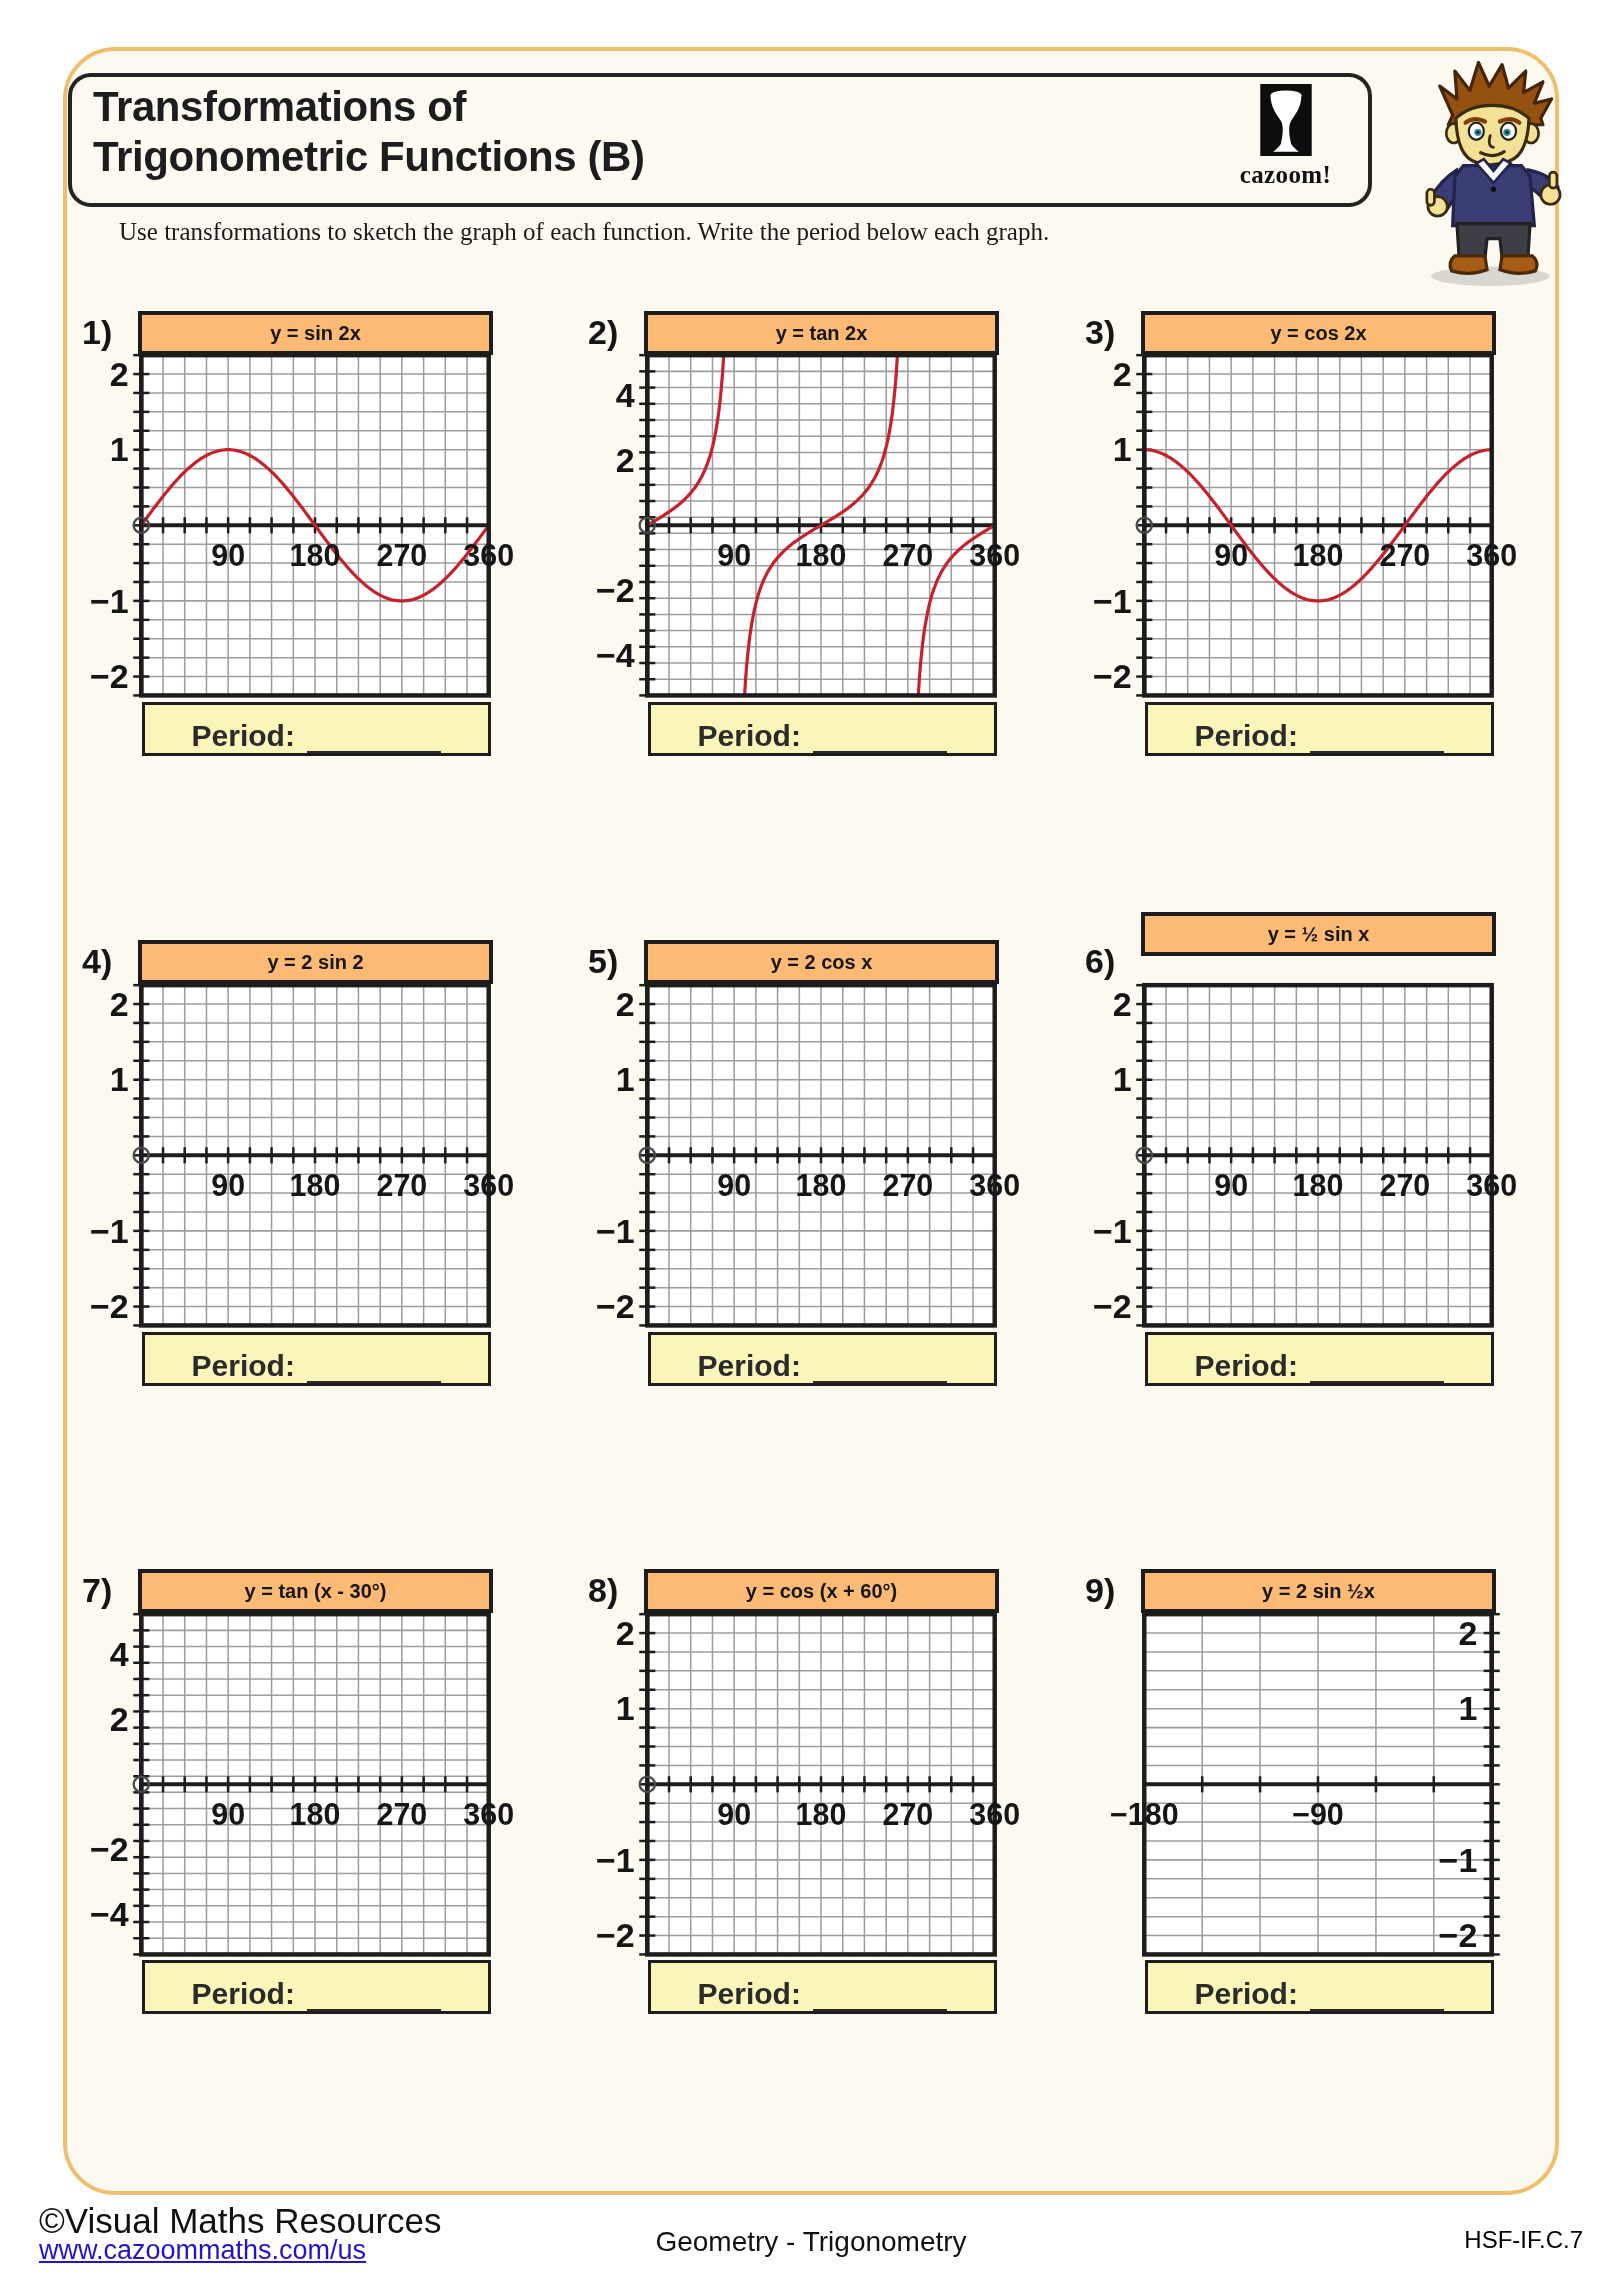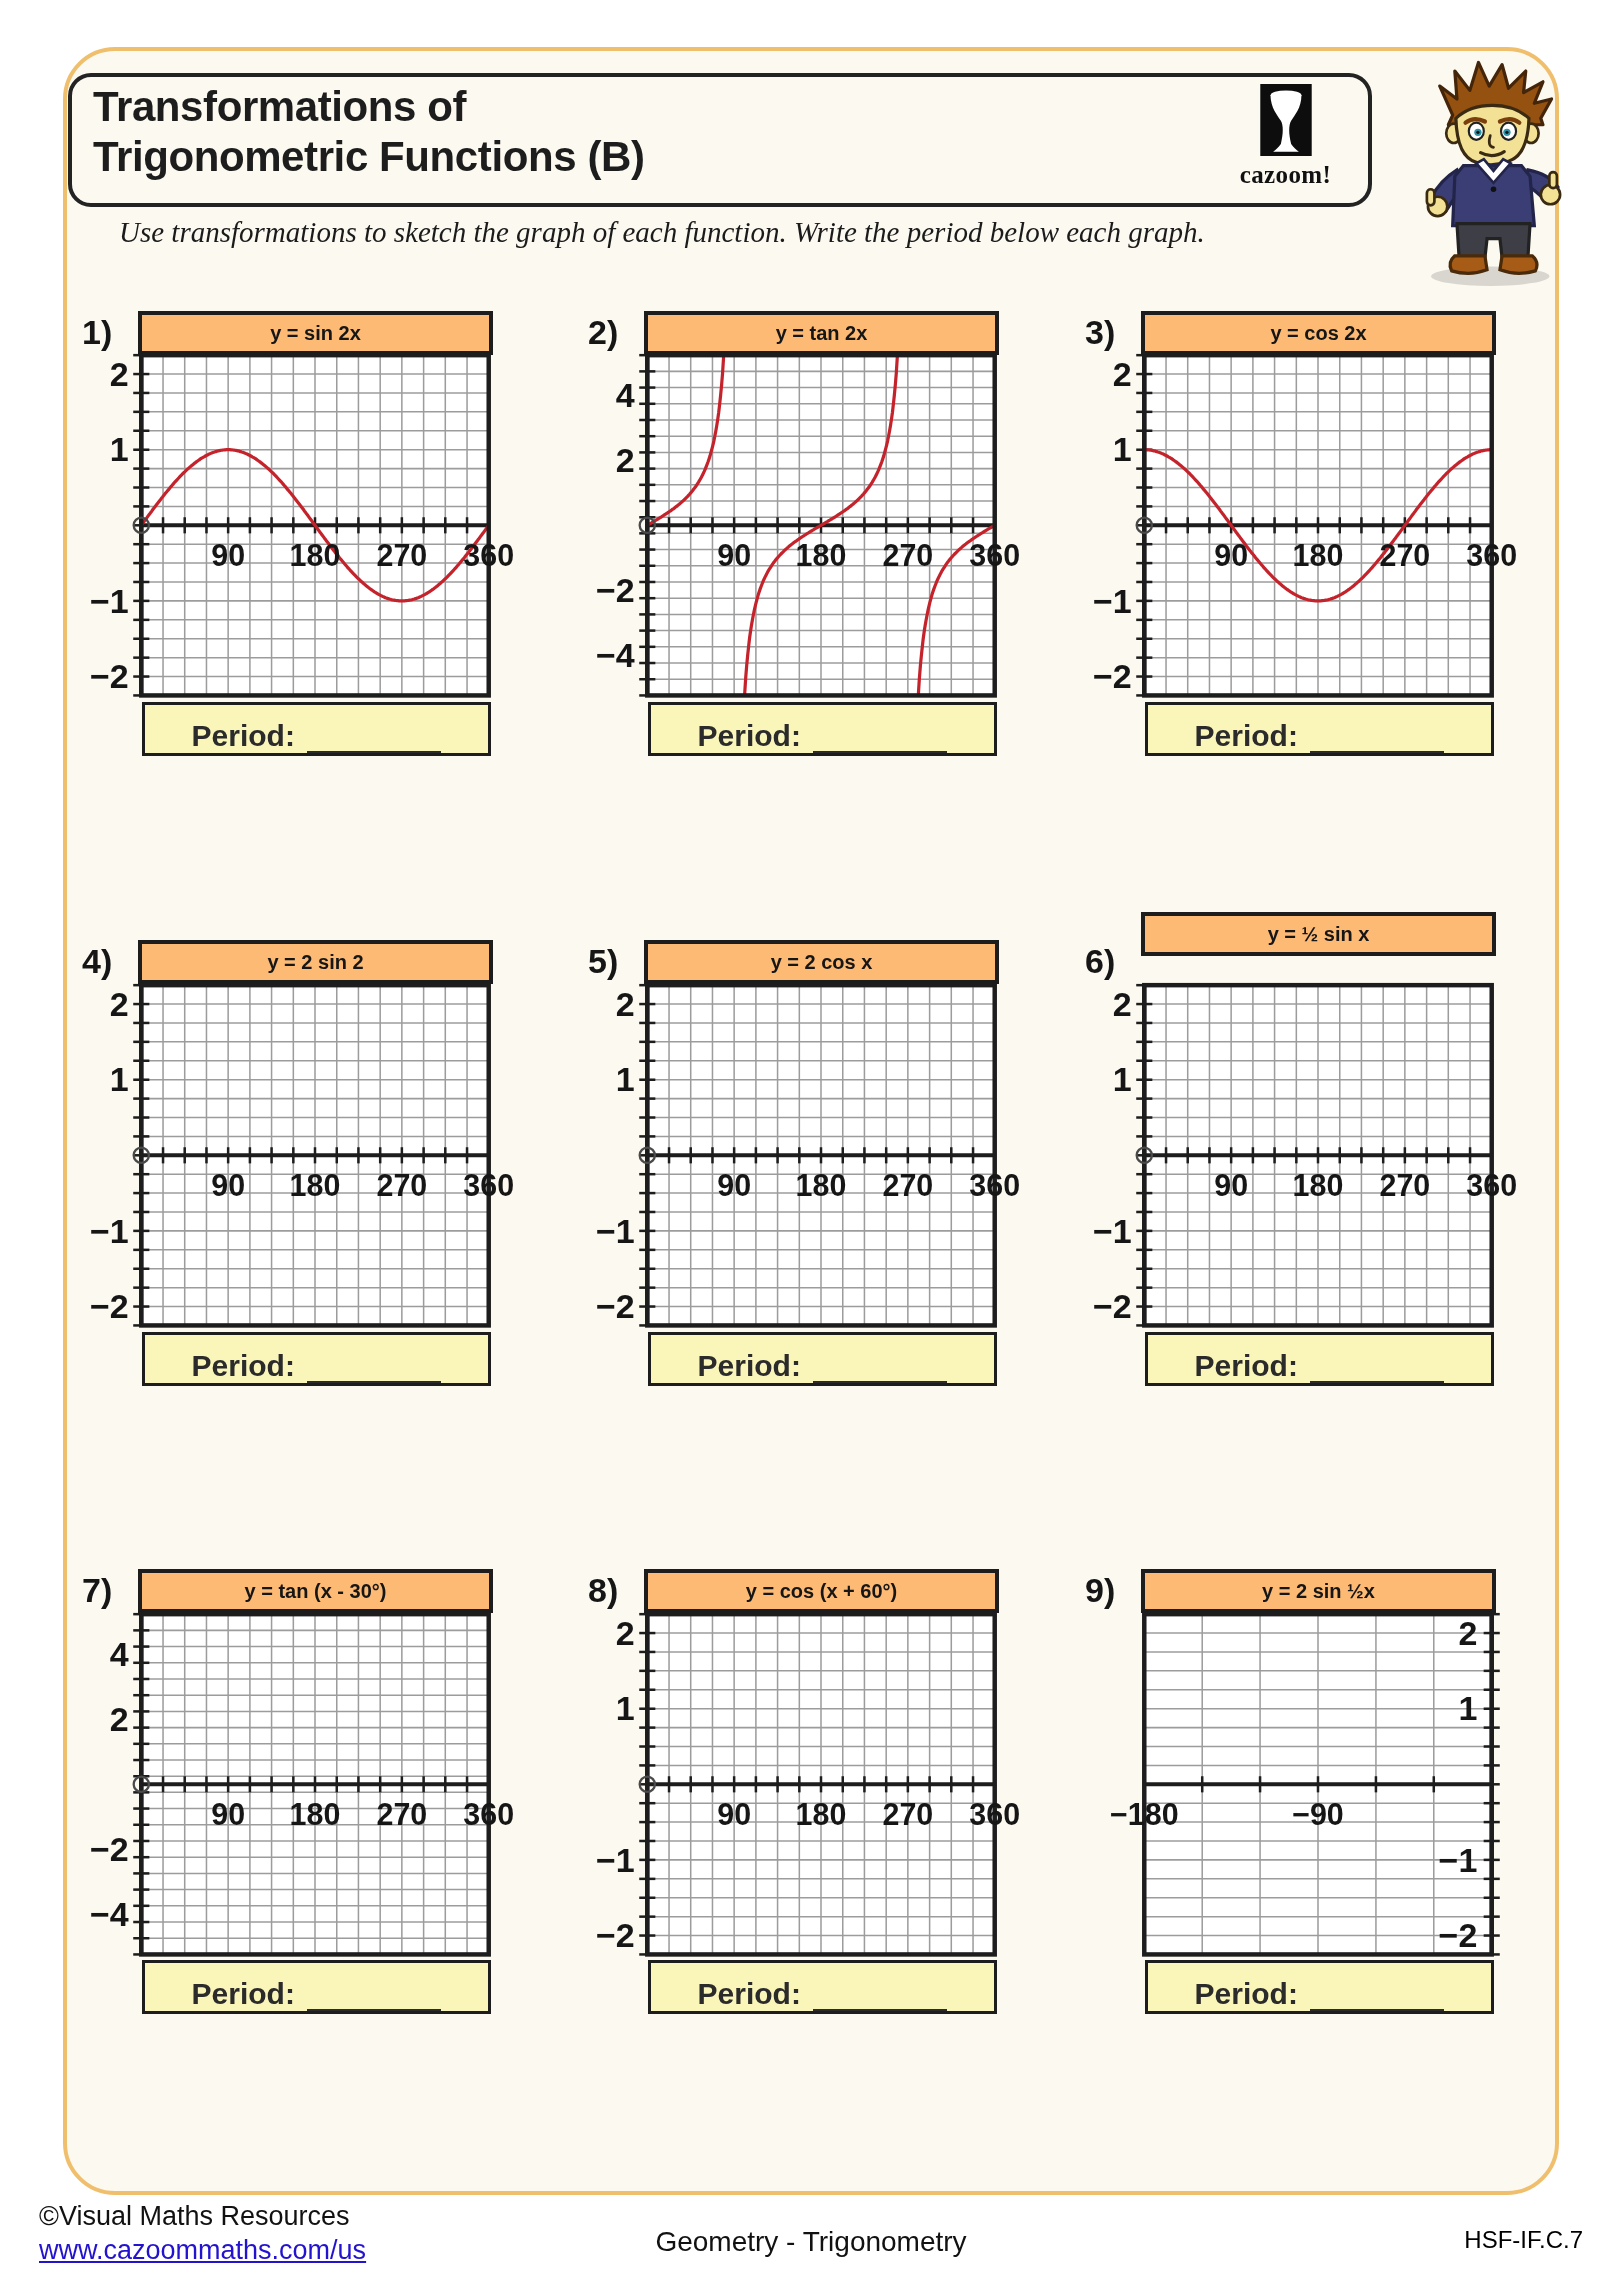--- a/index.html
+++ b/index.html
@@ -3,36 +3,36 @@
 <meta charset="utf-8">
 <style>
   * { margin:0; padding:0; box-sizing:border-box; }
   body { width:1622px; height:2293px; background:#ffffff; font-family:"Liberation Sans", sans-serif; position:relative; overflow:hidden; }
   .panel { position:absolute; left:63px; top:47px; width:1496px; height:2148px; background:#fcf9f0; border:4.5px solid #f0bf6e; border-radius:52px; }
   .header-box { position:absolute; left:68px; top:73px; width:1304px; height:134px; border:4.5px solid #232323; border-radius:23px; }
   .main-title { position:absolute; left:93px; top:82px; font-size:42px; font-weight:700; line-height:50px; letter-spacing:-0.4px; color:#1d1d1d; }
   .logo { position:absolute; left:1214px; top:84px; width:143px; text-align:center; }
   .logo-text { font-family:"Liberation Serif", serif; font-weight:700; font-size:25px; color:#111; margin-top:1.8px; letter-spacing:0.4px; }
   .mascot { position:absolute; left:1384px; top:56px; width:219px; height:231px; }
-  .instructions { position:absolute; left:119px; top:211px; font-family:"Liberation Serif", serif; font-style:italic; font-size:29px; line-height:42px; color:#1b1b1b; }
+  .instructions { position:absolute; left:119px; top:211px; font-family:"Liberation Serif", serif; font-size:25px; line-height:42px; color:#1b1b1b; }
   .q-num { position:absolute; font-size:34px; font-weight:700; color:#161616; }
   .q-title { position:absolute; width:355px; height:44px; background:#fdba74; border:4.5px solid #1d1d1d; display:flex; align-items:center; justify-content:center; font-size:20px; font-weight:700; color:#161616; }
   .q-graph { position:absolute; width:448px; height:394px; }
   .q-period { position:absolute; width:349px; height:54px; background:#faf5b9; border:3.6px solid #1d1d1d; display:flex; align-items:flex-end; justify-content:center; }
   .p-label { font-size:30px; font-weight:700; color:#2b2b2b; }
   .p-blank { display:inline-block; width:134px; height:30px; margin-left:12.5px; border-bottom:2.7px solid #2b2b2b; }
   svg.graph .grid line { stroke:#9c9c9c; stroke-width:1.7; }
   svg.graph .frame { fill:none; stroke:#1d1d1d; stroke-width:5; }
   svg.graph .ax { stroke:#1d1d1d; stroke-width:4.5; }
   svg.graph .tick { stroke:#1d1d1d; stroke-width:2.8; }
   svg.graph .xl { font-family:"Liberation Sans",sans-serif; font-size:34px; font-weight:700; fill:#161616; }
   svg.graph .yl { font-family:"Liberation Sans",sans-serif; font-size:38px; font-weight:700; fill:#161616; }
   svg.graph .curve { fill:none; stroke:#c4232c; stroke-width:3.6; }
   svg.graph .origin { fill:none; stroke:#4a4a4a; stroke-width:2.6; }
-  .footer-copy { position:absolute; left:39px; top:2201px; font-size:27px; color:#111; }
+  .footer-copy { position:absolute; left:39px; top:2201px; font-size:35px; color:#111; }
   .footer-link { position:absolute; left:39px; top:2235px; font-size:27px; color:#2313cf; text-decoration:underline; cursor:pointer; }
   .footer-center { position:absolute; left:50%; transform:translateX(-50%); top:2226px; font-size:28px; color:#111; }
   .footer-right { position:absolute; right:39px; top:2226px; font-size:24px; color:#000000; }
 </style>
 </head>
 <body>
 
 <div class="panel"></div>
 
 <div class="header-box"></div>

